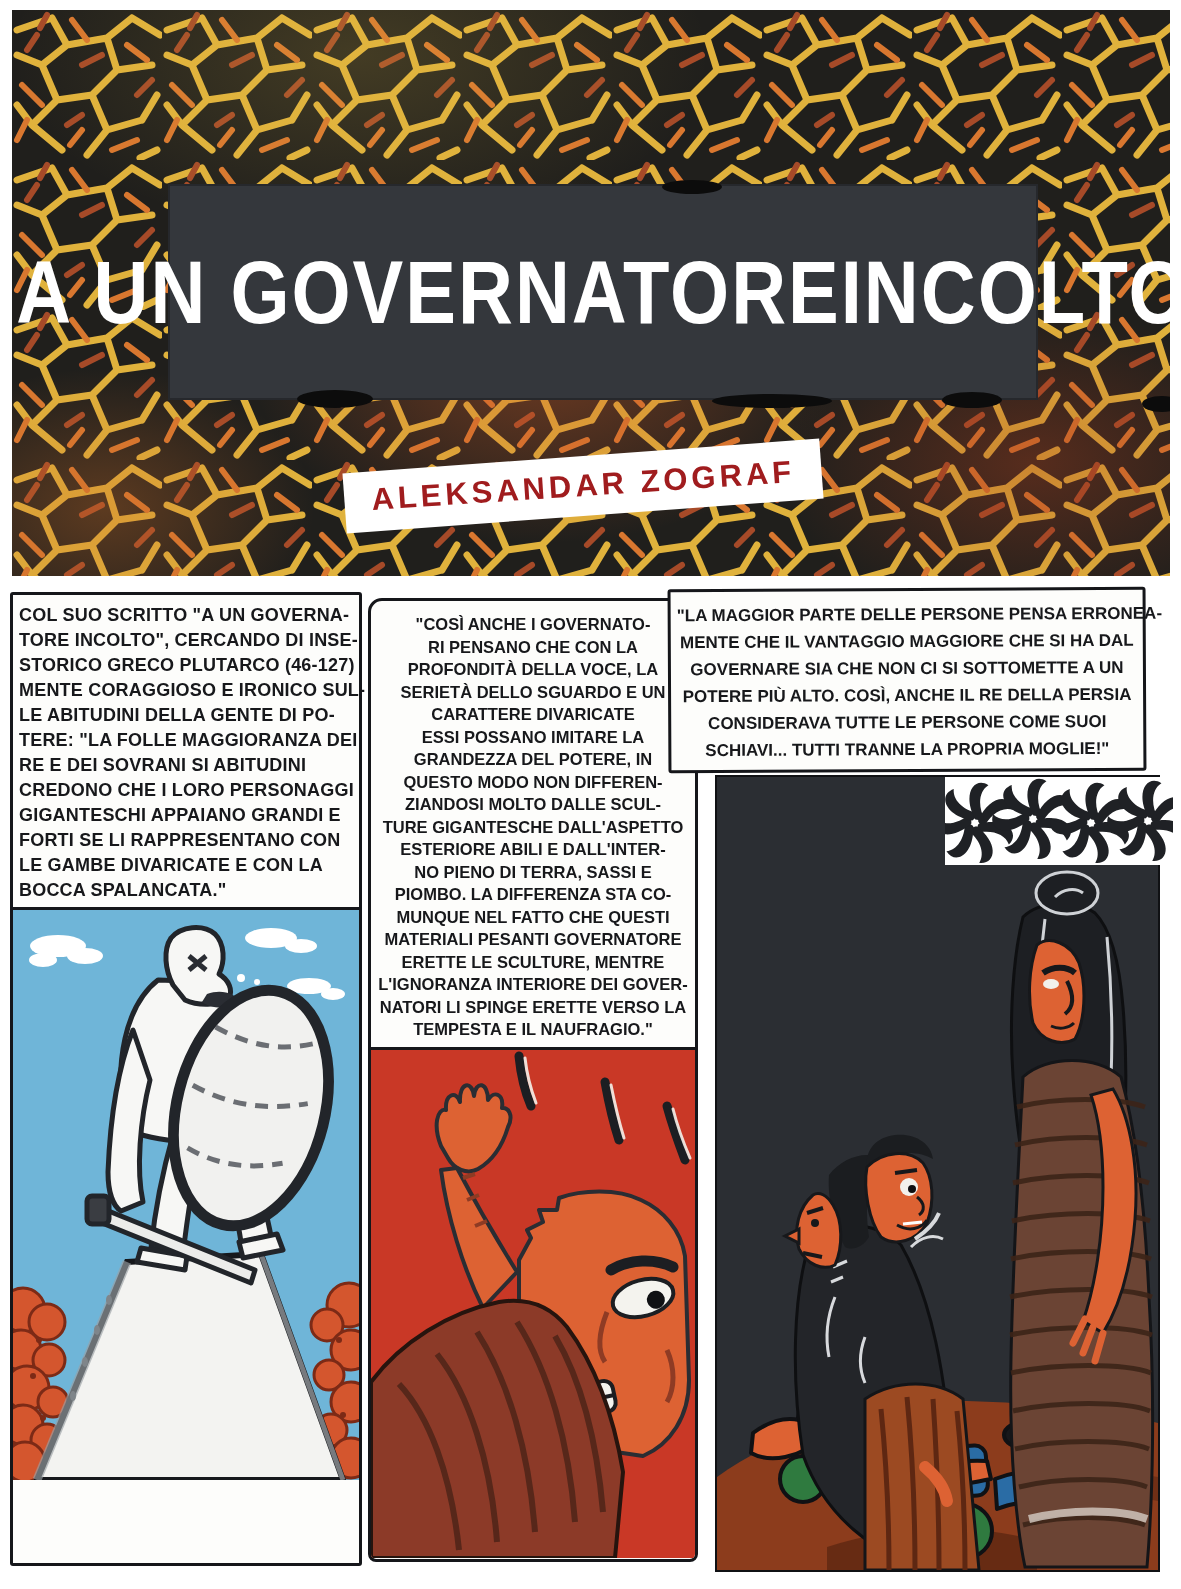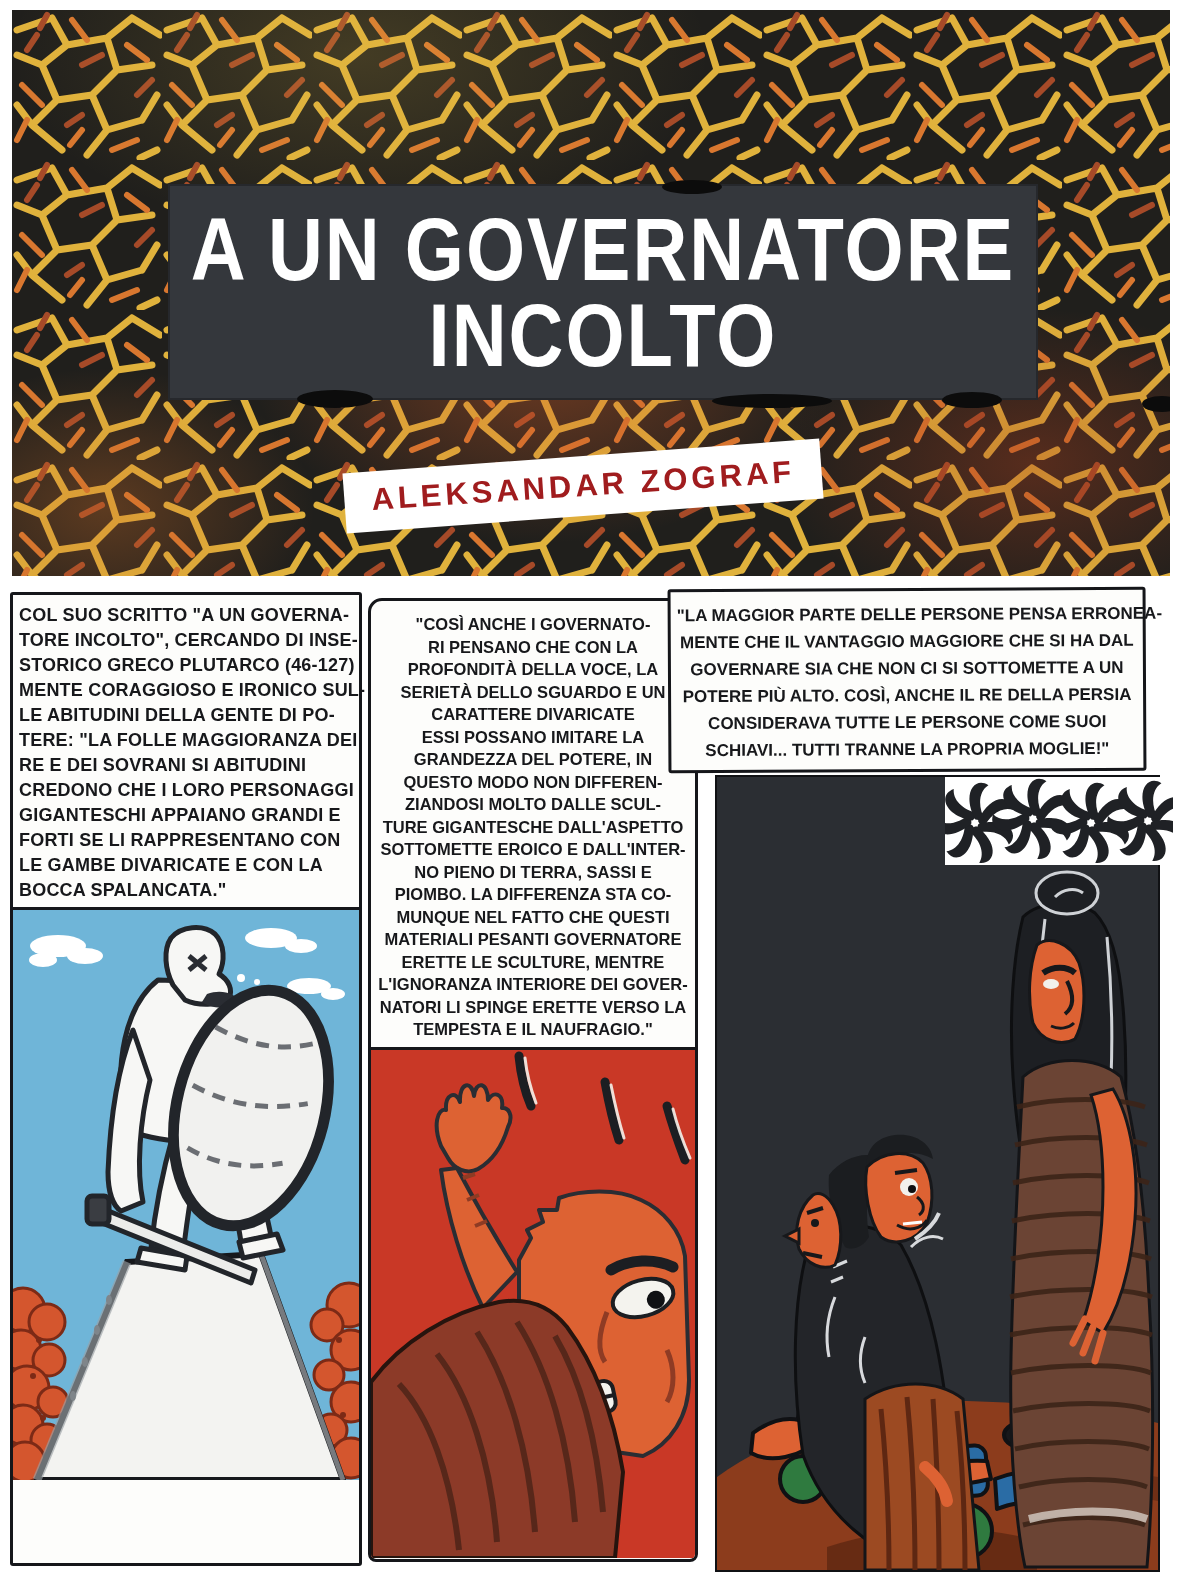--- a/index.html
+++ b/index.html
@@ -12,21 +12,21 @@
   .header svg.texture{position:absolute;left:0;top:0;}
   .tint{position:absolute;inset:0;pointer-events:none;
     background:
       radial-gradient(420px 260px at 46% 62%, rgba(206,92,40,.45), transparent 70%),
       radial-gradient(360px 220px at 88% 80%, rgba(170,64,30,.40), transparent 70%),
       radial-gradient(300px 200px at 8% 88%, rgba(206,110,40,.35), transparent 70%),
       radial-gradient(500px 260px at 30% 8%, rgba(228,190,70,.18), transparent 70%);
   }
   .title-box{
     position:absolute;left:158px;top:176px;width:866px;height:212px;
-    background:#34373c;display:flex;flex-direction:column;justify-content:center;
+    background:#34373c;display:flex;flex-direction:row;justify-content:center;
     align-items:center;box-shadow:0 0 0 2px #26282c;
   }
   .title-line{
     color:#ffffff;font-weight:900;font-size:76px;line-height:86px;
     letter-spacing:2px;transform:scaleY(1.18);white-space:nowrap;
   }
   .blob{position:absolute;background:#0c0c0c;border-radius:50%;}
   .author-banner{
     position:absolute;left:332px;top:446px;width:478px;height:60px;background:#ffffff;
     transform:rotate(-4.2deg);display:flex;align-items:center;justify-content:center;
@@ -202,21 +202,21 @@
       <div class="cap-line">"COSÌ ANCHE I GOVERNATO-</div>
       <div class="cap-line">RI PENSANO CHE CON LA</div>
       <div class="cap-line">PROFONDITÀ DELLA VOCE, LA</div>
       <div class="cap-line">SERIETÀ DELLO SGUARDO E UN</div>
       <div class="cap-line">CARATTERE DIVARICATE</div>
       <div class="cap-line">ESSI POSSANO IMITARE LA</div>
       <div class="cap-line">GRANDEZZA DEL POTERE, IN</div>
       <div class="cap-line">QUESTO MODO NON DIFFEREN-</div>
       <div class="cap-line">ZIANDOSI MOLTO DALLE SCUL-</div>
       <div class="cap-line">TURE GIGANTESCHE DALL'ASPETTO</div>
-      <div class="cap-line">SOTTOMETTE EROICO E DALL'INTER-</div>
+      <div class="cap-line">ESTERIORE ABILI E DALL'INTER-</div>
       <div class="cap-line">NO PIENO DI TERRA, SASSI E</div>
       <div class="cap-line">PIOMBO. LA DIFFERENZA STA CO-</div>
       <div class="cap-line">MUNQUE NEL FATTO CHE QUESTI</div>
       <div class="cap-line">MATERIALI PESANTI GOVERNATORE</div>
       <div class="cap-line">ERETTE LE SCULTURE, MENTRE</div>
       <div class="cap-line">L'IGNORANZA INTERIORE DEI GOVER-</div>
       <div class="cap-line">NATORI LI SPINGE ERETTE VERSO LA</div>
       <div class="cap-line">TEMPESTA E IL NAUFRAGIO."</div>
     </div>
   <div class="art">

